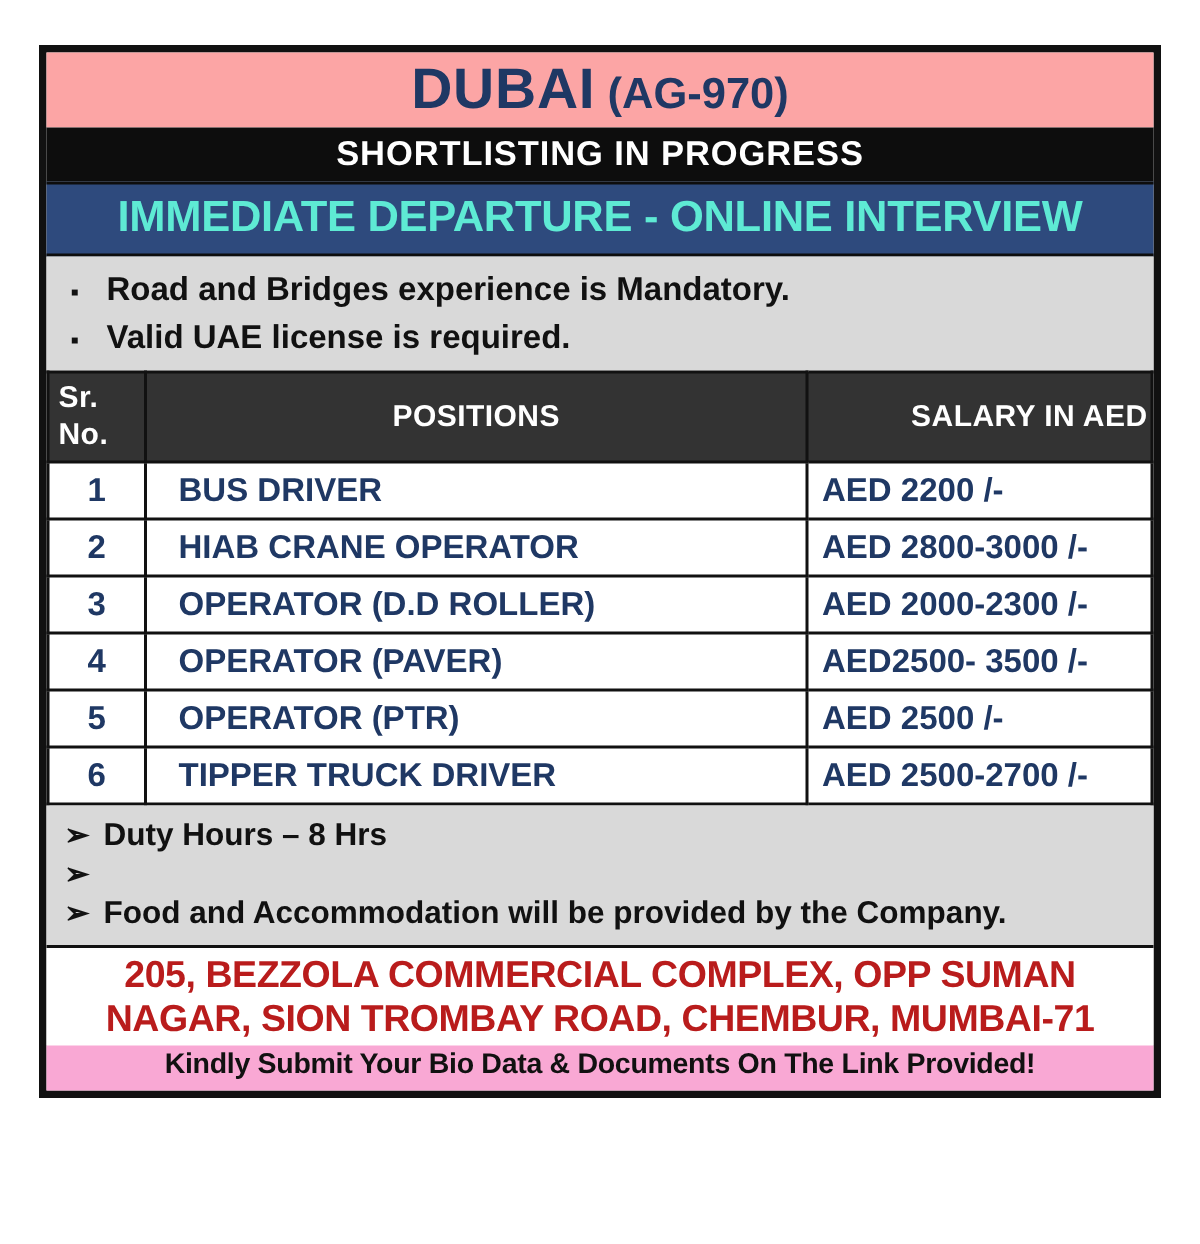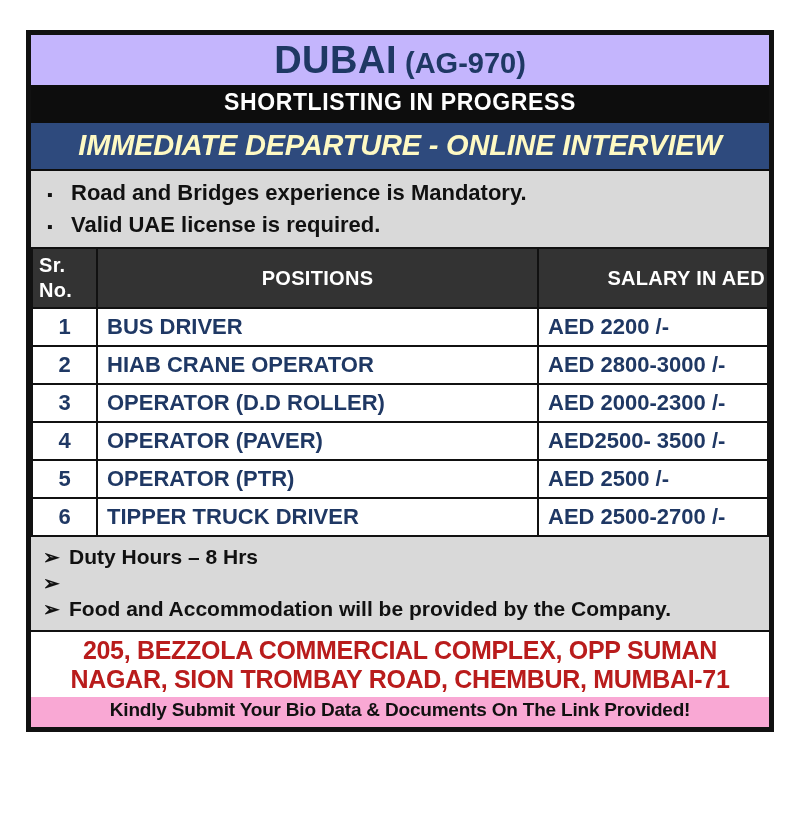--- a/index.html
+++ b/index.html
@@ -19,21 +19,21 @@
     left: 26px;
     top: 30px;
     width: 748px;           
     border: 5px solid #111111;
     box-sizing: border-box;
     background: #ffffff;
   }
 
   
   .title-band {
-    background: #c4b5fd;
+    background: #fca5a5;
     text-align: center;
     padding: 6px 0 4px 0;
   }
   .title-main {
     font-size: 38px;
     font-weight: bold;
     color: #1F3864;
     letter-spacing: 0.5px;
     line-height: 1.05;
     display: inline;
@@ -75,23 +75,22 @@
   .blue-band {
     background: #2E4A7D;
     text-align: center;
     padding: 6px 0 7px 0;
     border-top: 2px solid #0d0d0d;
     border-bottom: 2px solid #0d0d0d;
   }
   .blue-band-text {
     font-size: 29px;
     font-weight: bold;
-    color: #fef9c3;
-    letter-spacing: -0.2px;
-    font-style: italic;
+    color: #5eead4;
+    letter-spacing: -0.2px;
   }
 
   
   .req-block {
     background: #D9D9D9;
     padding: 6px 0 7px 0;
   }
   .req-item {
     display: flex;
     align-items: baseline;
@@ -141,21 +140,21 @@
 
   tbody td {
     background: #ffffff;
     font-size: 22px;
     font-weight: bold;
     color: #1F3864;
     padding: 2px 4px 3px 4px;
     height: 31px;
   }
   td.c-sr  { text-align: center; }
-  td.c-pos { text-align: left; padding-left: 9px; }
+  td.c-pos { text-align: left; padding-left: 21px; }
   td.c-sal { text-align: left; padding-left: 9px; }
 
   
   .terms-block {
     background: #D9D9D9;
     padding: 5px 0 6px 0;
   }
   .term-item {
     display: flex;
     align-items: baseline;

